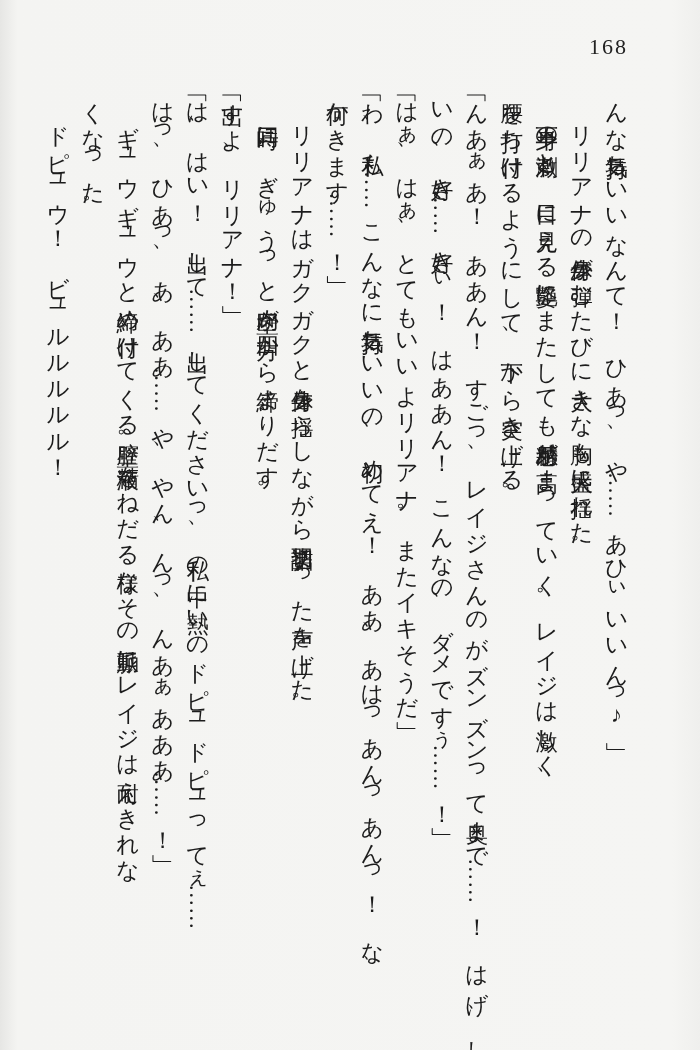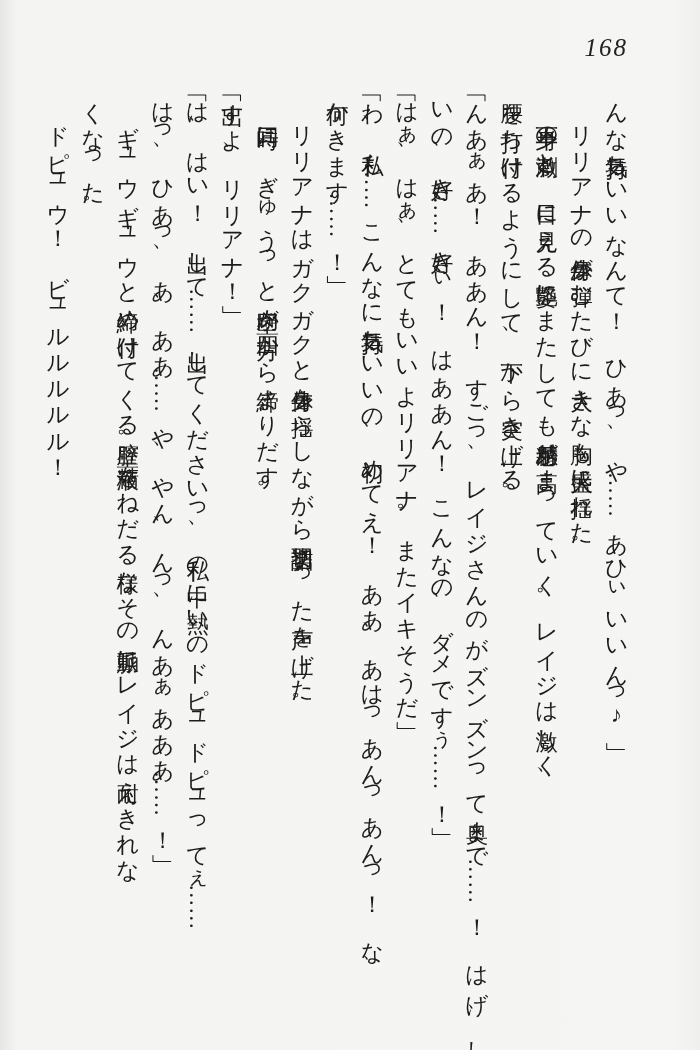--- a/index.html
+++ b/index.html
@@ -17,24 +17,23 @@
     width: 700px;
     height: 1050px;
     overflow: hidden;
     background: linear-gradient(90deg, #e6e6e4 0%, #f4f4f2 2.5%, #f5f5f3 96%, #efefed 100%);
     color: #1b1b1b;
   }
   .page-number {
     position: absolute;
     top: 34px;
     right: 72px;
-    font-size: 25px;
+    font-size: 22px;
     letter-spacing: 2px;
     color: #222;
-    font-style: italic;
   }
   .text-area {
     position: absolute;
     top: 87px;
     right: 67px;
     height: 948px;
     writing-mode: vertical-rl;
     text-orientation: mixed;
     font-size: 22.5px;
     line-height: 34.9px;

